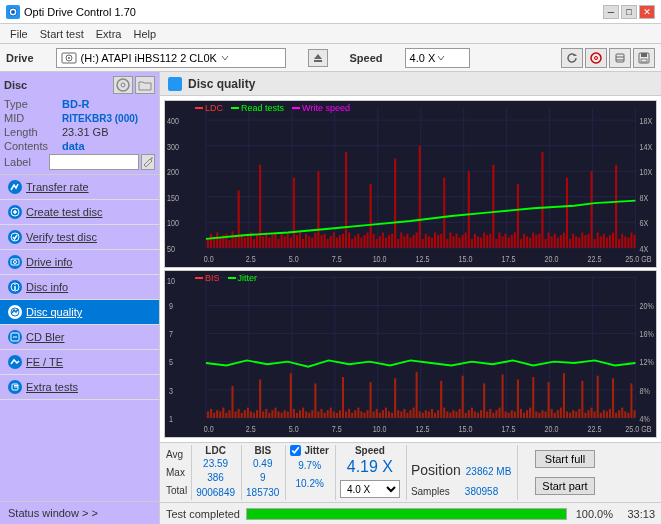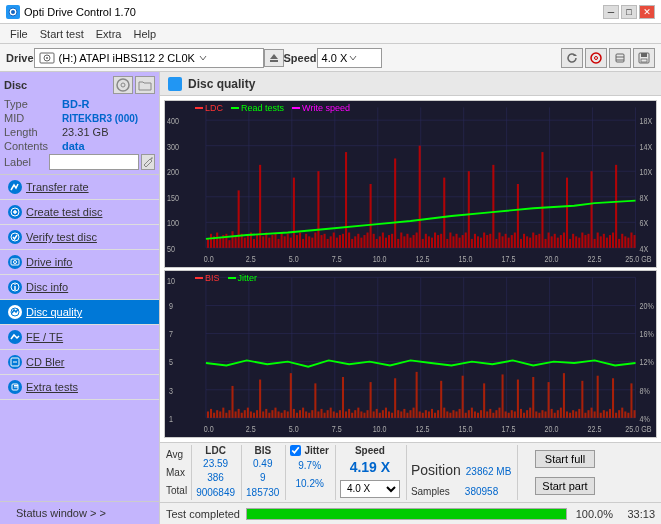--- a/index.html
+++ b/index.html
@@ -11,21 +11,21 @@
     .titlebar-icon { width: 14px; height: 14px; background: #2196F3; border-radius: 2px; display: flex; align-items: center; justify-content: center; }
     .titlebar-controls { display: flex; gap: 2px; }
     .titlebar-btn { width: 16px; height: 14px; background: #ddd; border: 1px solid #bbb; font-size: 9px; display: flex; align-items: center; justify-content: center; cursor: pointer; }
     .titlebar-btn.close { background: #e74c3c; color: white; }
 
     
     .menubar { background: #f5f5f5; display: flex; align-items: center; gap: 0; padding: 2px 4px; border-bottom: 1px solid #ccc; height: 20px; }
     .menu-item { padding: 1px 6px; font-size: 11px; cursor: pointer; color: #333; }
 
     
-    .drivebar { background: #f5f5f5; display: flex; align-items: center; gap: 0; padding: 3px 6px; border-bottom: 1px solid #ccc; height: 28px; }
+    .drivebar { background: #f5f5f5; display: flex; align-items: center; gap: 22px; padding: 3px 6px; border-bottom: 1px solid #ccc; height: 28px; }
     .drive-label { font-size: 11px; font-weight: bold; color: #333; }
     .drive-select { display: flex; align-items: center; border: 1px solid #999; background: white; padding: 1px 4px; height: 20px; font-size: 11px; flex: 1; max-width: 230px; gap: 4px; }
     .drive-eject-btn { width: 20px; height: 18px; background: #e8e8e8; border: 1px solid #999; display: flex; align-items: center; justify-content: center; cursor: pointer; }
     .speed-label { font-size: 11px; font-weight: bold; color: #333; }
     .speed-select { border: 1px solid #999; background: white; padding: 1px 4px; height: 20px; font-size: 11px; width: 65px; }
     .toolbar-icons { display: flex; gap: 2px; margin-left: auto; }
     .toolbar-icon-btn { width: 22px; height: 20px; background: #e8e8e8; border: 1px solid #999; display: flex; align-items: center; justify-content: center; cursor: pointer; font-size: 12px; }
 
     
     .main { display: flex; height: calc(524px - 24px - 20px - 28px); }
@@ -48,21 +48,21 @@
     .disc-label-btn { width: 18px; height: 16px; background: #e0e0e0; border: 1px solid #999; margin-left: 2px; display: flex; align-items: center; justify-content: center; cursor: pointer; }
 
     
     .nav-item { display: flex; align-items: center; gap: 4px; padding: 5px 8px; cursor: pointer; border-bottom: 1px solid #ddd; font-size: 11px; color: #333; text-decoration: underline; }
     .nav-item.active { background: #0078d7; color: white; }
     .nav-icon { width: 14px; height: 14px; border-radius: 50%; display: flex; align-items: center; justify-content: center; font-size: 9px; flex-shrink: 0; }
     .nav-icon.blue { background: #0078d7; }
     .nav-icon.active { background: white; }
 
     
-    .status-window-btn { display: flex; align-items: flex-end; justify-content: space-between; padding: 5px 16px; cursor: pointer; border-top: 1px solid #ccc; font-size: 11px; color: #333; margin-top: auto; }
+    .status-window-btn { display: flex; align-items: flex-end; justify-content: space-between; padding: 5px 8px; cursor: pointer; border-top: 1px solid #ccc; font-size: 11px; color: #333; margin-top: auto; }
 
     
     .content { flex: 1; display: flex; flex-direction: column; background: white; }
 
     
     .dq-header { display: flex; align-items: center; gap: 6px; padding: 4px 8px; background: #e8e8e8; border-bottom: 1px solid #ccc; height: 24px; }
     .dq-icon { width: 14px; height: 14px; background: #2196F3; border-radius: 2px; }
     .dq-title { font-size: 12px; font-weight: bold; color: #333; }
 
     
@@ -95,21 +95,21 @@
     .bstat-head { font-size: 10px; font-weight: bold; color: #333; }
     .bstat-val { font-size: 10px; color: #0066cc; }
     .bstat-mid { flex: 1; display: flex; flex-direction: column; justify-content: space-around; align-items: center; }
 
     .jitter-col { border-left: 1px solid #ccc; padding: 0 4px; display: flex; flex-direction: column; align-items: center; }
     .speed-col { border-left: 1px solid #ccc; padding: 0 4px; display: flex; flex-direction: column; align-items: center; }
     .pos-col { border-left: 1px solid #ccc; padding: 0 4px; display: flex; flex-direction: column; align-items: flex-start; }
     .action-col { border-left: 1px solid #ccc; padding: 2px 17px; display: flex; flex-direction: column; justify-content: space-around; }
 
     .speed-dropdown { border: 1px solid #999; background: white; padding: 1px 2px; font-size: 10px; width: 60px; height: 18px; }
-    .speed-value { color: #0066cc; font-size: 14px; font-weight: bold; }
+    .speed-value { color: #0066cc; font-size: 16px; font-weight: normal; }
   </style>
 </head>
 <body>
 
 <div class="titlebar">
   <div class="titlebar-left">
     <div class="titlebar-icon">
       <svg width="10" height="10" viewBox="0 0 10 10">
           <circle cx="5" cy="5" r="4" fill="white" stroke="#1565C0" stroke-width="1"></circle>
           <circle cx="5" cy="5" r="2" fill="#1565C0"></circle>
@@ -288,33 +288,33 @@
             <svg width="10" height="10" viewBox="0 0 10 10">
               <circle cx="5" cy="5" r="4" fill="none" stroke="#0078d7" stroke-width="1"></circle>
               <polyline points="2,6 4,3 6,5 8,2" fill="none" stroke="#0078d7" stroke-width="1.5"></polyline>
             </svg>
           </div>
         <span>Disc quality</span>
       </div>
       <div class="nav-item">
         <div class="nav-icon blue">
             <svg width="10" height="10" viewBox="0 0 10 10">
-              <polyline points="1,7 4,3 7,6 9,4" fill="none" stroke="white" stroke-width="1.5"></polyline>
-            </svg>
-          </div>
-        <span>FE / TE</span>
+              <rect x="1" y="1" width="8" height="8" rx="1" fill="none" stroke="white" stroke-width="1"></rect>
+              <line x1="3" y1="5" x2="7" y2="5" stroke="white" stroke-width="1"></line>
+            </svg>
+          </div>
+        <span>CD Bler</span>
       </div>
       <div class="nav-item">
         <div class="nav-icon blue">
             <svg width="10" height="10" viewBox="0 0 10 10">
-              <rect x="1" y="1" width="8" height="8" rx="1" fill="none" stroke="white" stroke-width="1"></rect>
-              <line x1="3" y1="5" x2="7" y2="5" stroke="white" stroke-width="1"></line>
-            </svg>
-          </div>
-        <span>CD Bler</span>
+              <polyline points="1,7 4,3 7,6 9,4" fill="none" stroke="white" stroke-width="1.5"></polyline>
+            </svg>
+          </div>
+        <span>FE / TE</span>
       </div>
       <div class="nav-item">
         <div class="nav-icon blue">
             <svg width="10" height="10" viewBox="0 0 10 10">
               <rect x="2" y="2" width="6" height="6" rx="1" fill="none" stroke="white" stroke-width="1"></rect>
               <line x1="4" y1="5" x2="8" y2="5" stroke="white" stroke-width="1"></line>
               <line x1="4" y1="3.5" x2="8" y2="3.5" stroke="white" stroke-width="1"></line>
             </svg>
           </div>
         <span>Extra tests</span>

